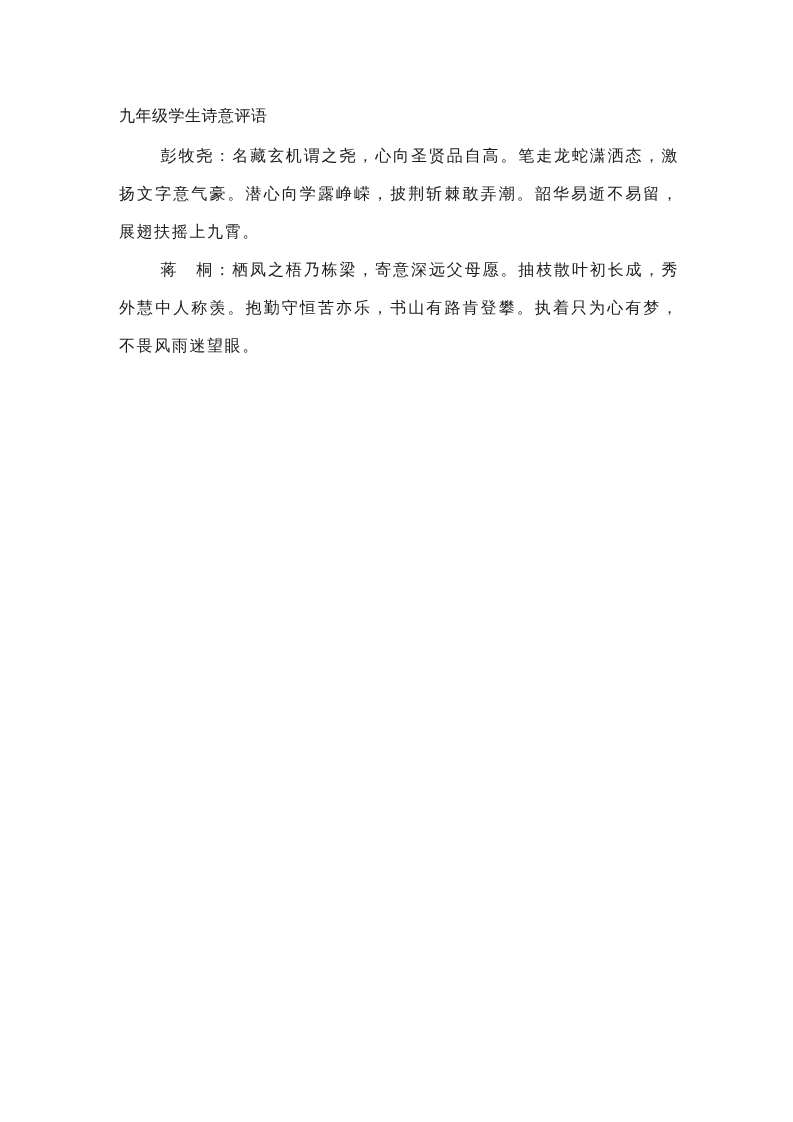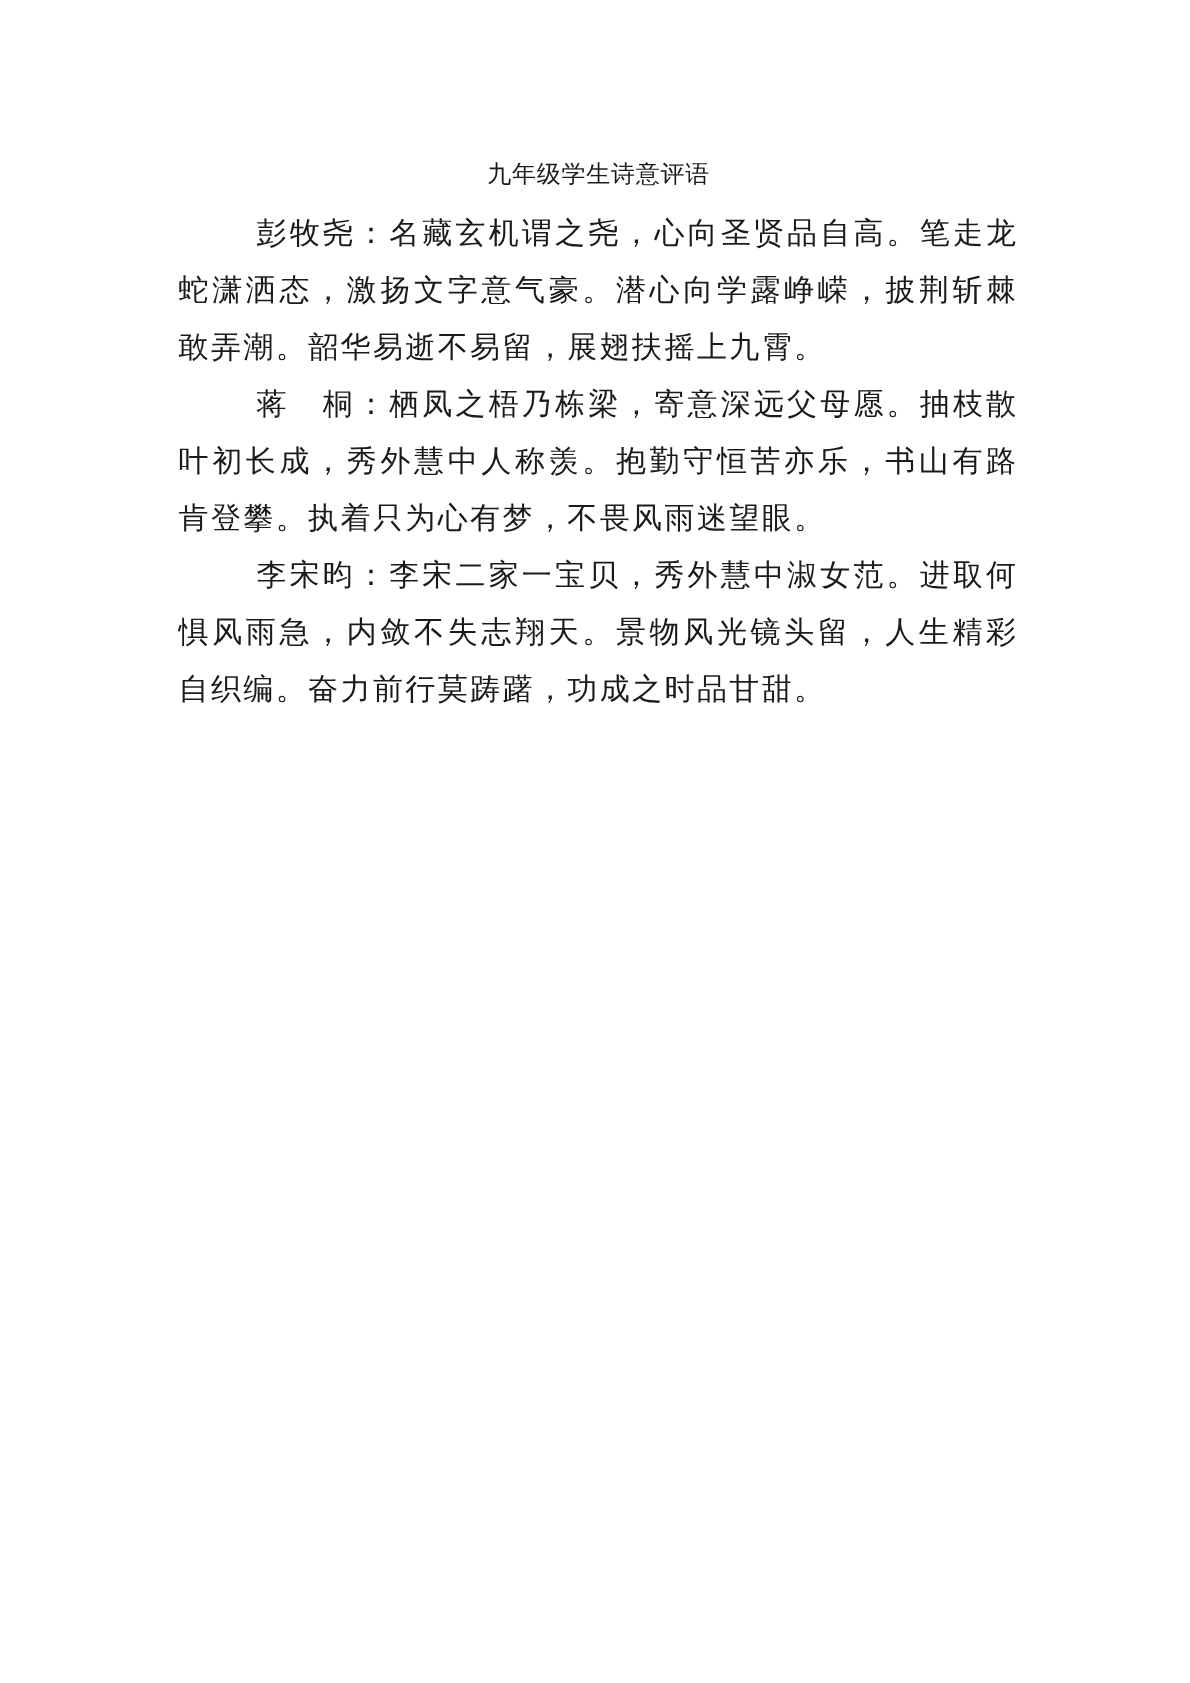--- a/index.html
+++ b/index.html
@@ -20,41 +20,38 @@
       left: 119px;
       top: 105px;
       width: 560px;
     }
     .doc-title {
       font-size: 16px;
       line-height: 22px;
       margin: 0 0 10px 0;
       font-weight: normal;
       letter-spacing: 0.5px;
-      text-align: center;
     }
     .entry {
-      font-size: 20px;
+      font-size: 16px;
       line-height: 38px;
       margin: 0;
       text-indent: 2.6em;
       letter-spacing: 1.6px;
       text-align: justify;
-      font-family: Liberation Serif, serif;
     }
     .entry .name { }
   </style>
 </head>
 <body>
 
 <div class="page">
   <h1 class="doc-title">九年级学生诗意评语</h1>
 
   <p class="entry"><span class="name">彭牧尧</span><span>：</span><span>名藏玄机谓之尧，心向圣贤品自高。笔走龙蛇潇洒态，激扬文字意气豪。潜心向学露峥嵘，披荆斩棘敢弄潮。韶华易逝不易留，展翅扶摇上九霄。</span></p>
 
   <p class="entry"><span class="name">蒋　桐</span><span>：</span><span>栖凤之梧乃栋梁，寄意深远父母愿。抽枝散叶初长成，秀外慧中人称羡。抱勤守恒苦亦乐，书山有路肯登攀。执着只为心有梦，不畏风雨迷望眼。</span></p>
 
 
 
-  <p class="entry"><span class="name">李宋昀</span><span>：</span><span>李宋二家一宝贝，秀外慧中淑女范。进取何惧风雨急，内敛不失志翔天。景物风光镜头留，人生精彩自织编。奋力前行莫踌躇，功成之时品甘甜。</span></p>
 
 
 </div>
 
 </body></html>

